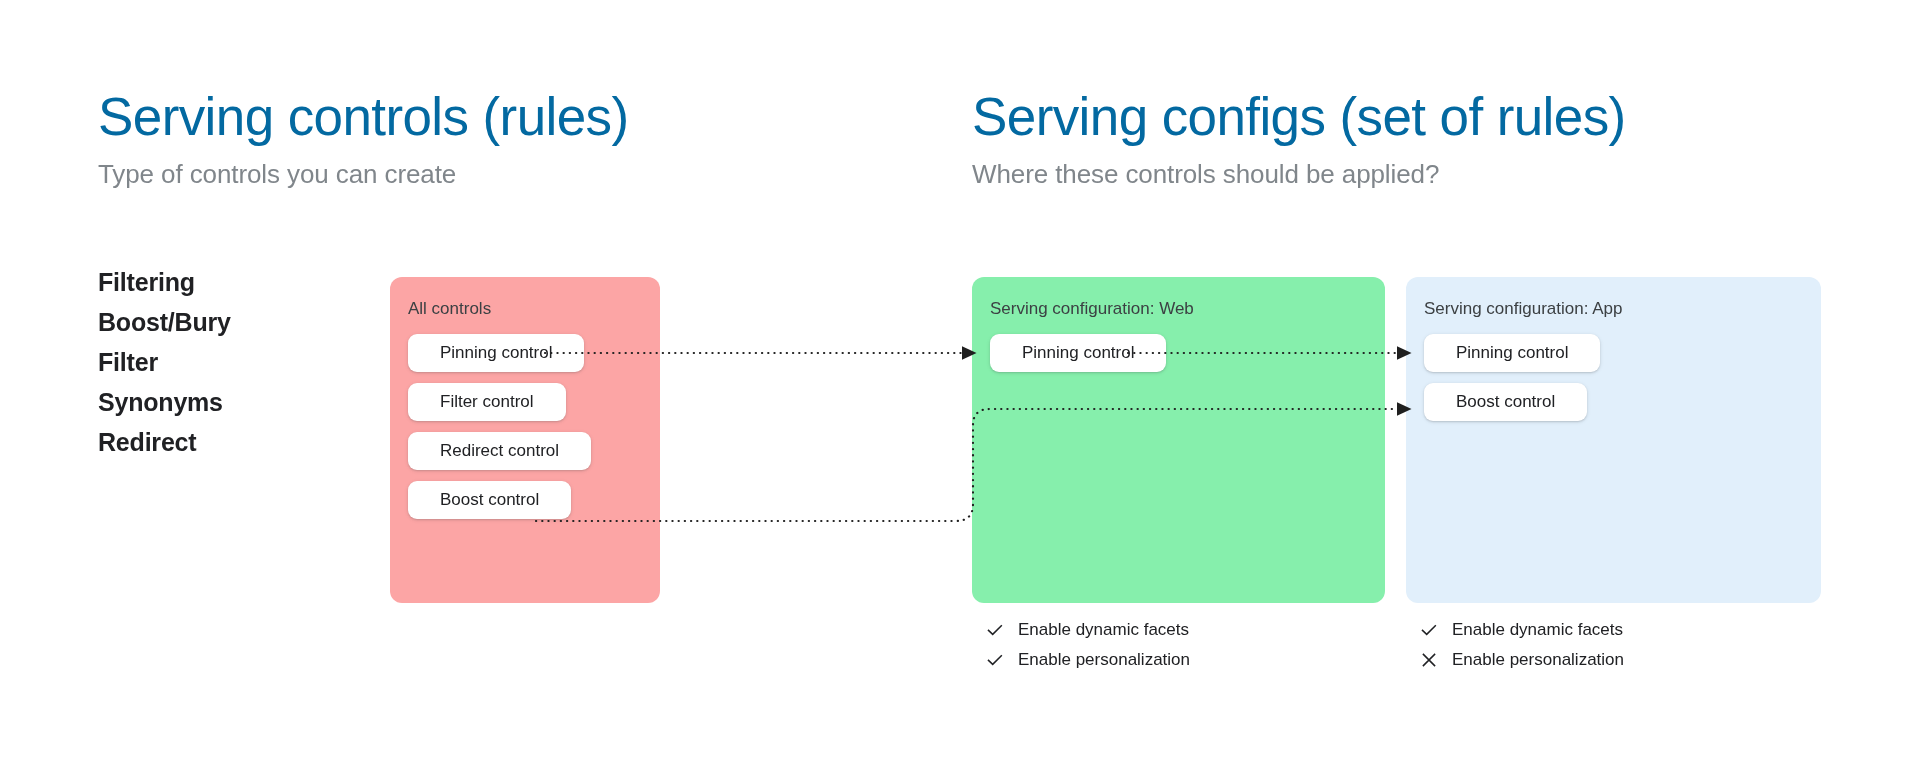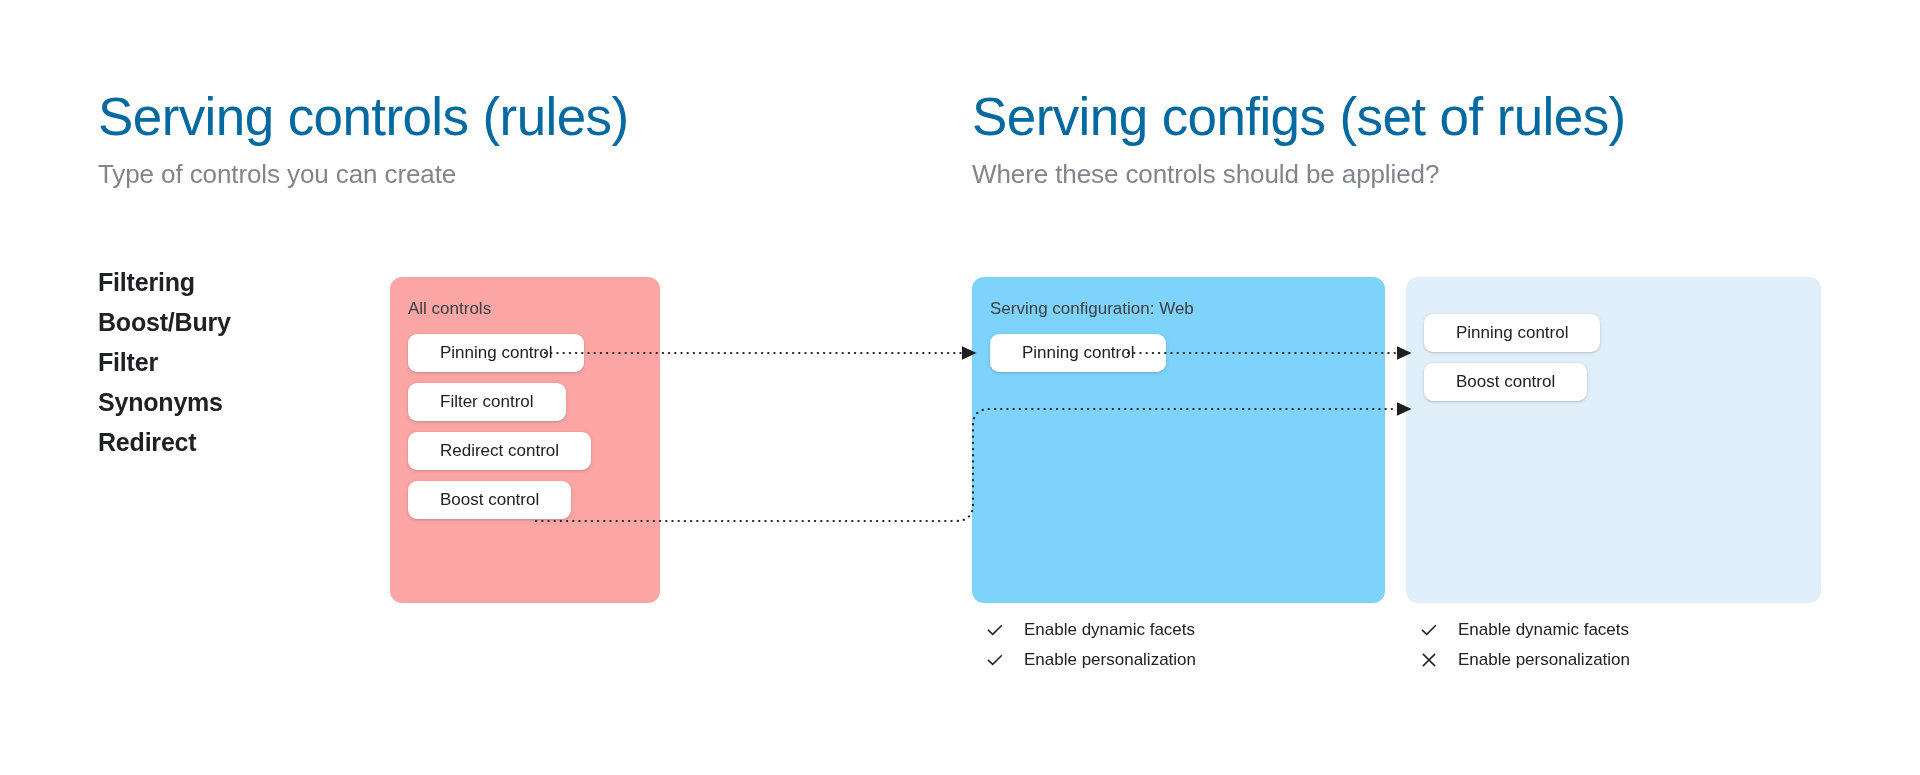--- a/index.html
+++ b/index.html
@@ -90,38 +90,38 @@
     padding: 0 32px;
     background: #ffffff;
     border-radius: 9px;
     font-size: 17px;
     color: #202124;
     white-space: nowrap;
     box-shadow: 0 1px 2px rgba(60,64,67,0.20), 0 1px 4px rgba(60,64,67,0.10);
   }
 
   #panel-all-controls { left: 390px;  width: 270px; background: #fca5a5; }
-  #panel-config-web   { left: 972px;  width: 413px; background: #7dd3fc; }
+  #panel-config-web   { left: 972px;  width: 413px; background: #86efac; }
   #panel-config-app   { left: 1406px; width: 415px; background: #e1effb; }
 
   
   .option-list {
     position: absolute;
     top: 620px;
     display: flex;
     flex-direction: column;
     gap: 10px;
   }
   #options-web { left: 986px; }
   #options-app { left: 1420px; }
 
   .option-row {
     display: flex;
     align-items: center;
-    gap: 20px;
+    gap: 14px;
     font-size: 17px;
     color: #202124;
     white-space: nowrap;
   }
   .option-icon {
     width: 18px;
     height: 18px;
     flex: 0 0 18px;
     display: block;
   }
@@ -168,20 +168,21 @@
 </div>
 
 <div class="panel" id="panel-config-web">
   <div class="panel-title">Serving configuration: Web</div>
   <div class="panel-chips">
     <div class="chip">Pinning control</div>
   </div>
 </div>
 
 <div class="panel" id="panel-config-app">
+  <div class="panel-title">Serving configuration: App</div>
   <div class="panel-chips">
     <div class="chip">Pinning control</div>
     <div class="chip">Boost control</div>
   </div>
 </div>
 
 <div class="option-list" id="options-web">
   <div class="option-row">
     <svg class="option-icon" viewBox="0 0 18 18">
       <path d="M2.5 9.4 L6.7 13.4 L15.3 4.8" fill="none" stroke="#202124" stroke-width="1.5" stroke-linecap="square"></path>

